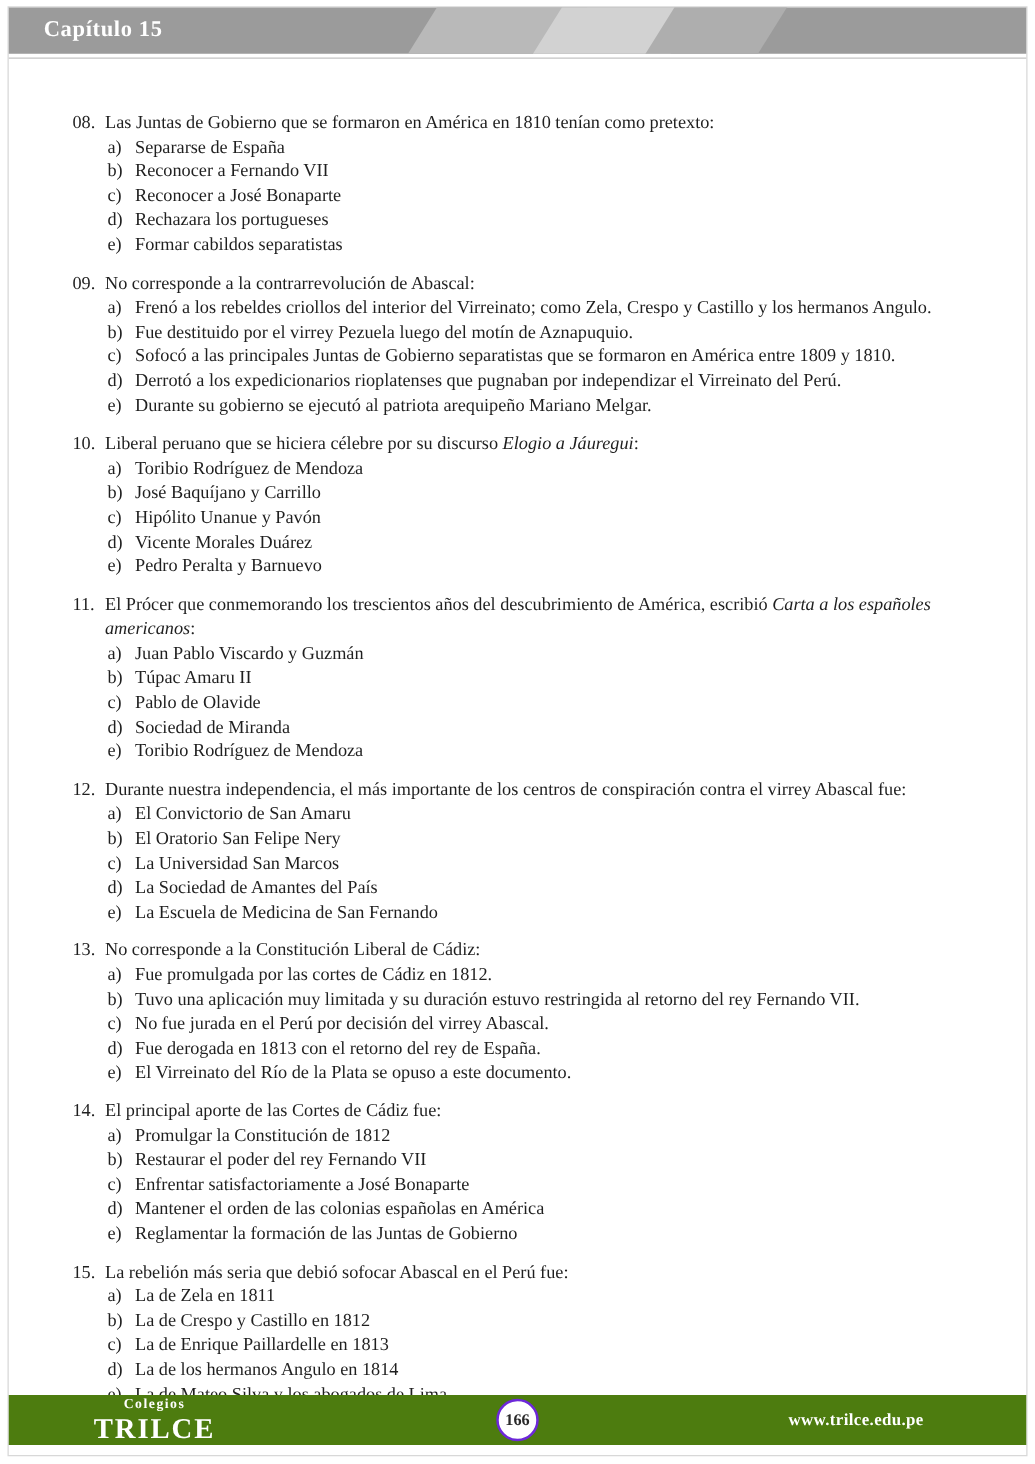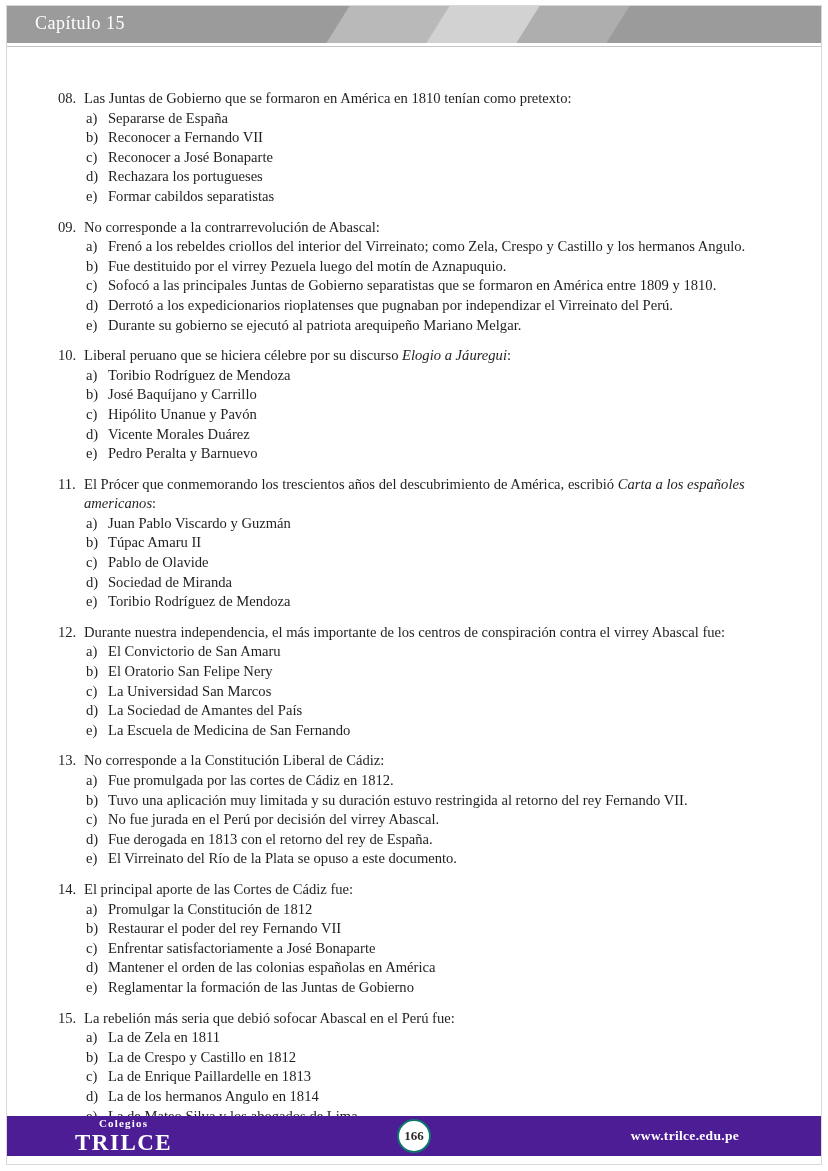--- a/index.html
+++ b/index.html
@@ -32,21 +32,21 @@
     transform: skewX(-32deg);
   }
   .deco1 { left: 330px; width: 120px; background: #b9b9b9; }
   .deco2 { left: 430px; width: 110px; background: #d2d2d2; }
   .deco3 { left: 520px; width: 90px;  background: #aeaeae; }
   .chapter {
     position: absolute;
     left: 28px;
     top: 7px;
     font-size: 18px;
-    font-weight: normal;
+    font-weight: bold;
     color: #ffffff;
     letter-spacing: 0.5px;
     padding-bottom: 20px;
     border-bottom: 1px solid #e8e8e8;
   }
   .topline {
     position: absolute;
     top: 40px; left: 0; right: 0;
     height: 1px;
     background: #c4c4c4;
@@ -67,21 +67,21 @@
   .q-text em { font-style: italic; text-align: center; }
   .options { }
   .option { display: flex; padding-left: 28px; }
   .opt-letter { width: 22px; flex-shrink: 0; }
   .opt-text { flex: 1; }
   
   .bottombar {
     position: absolute;
     bottom: 8px; left: 0; right: 0;
     height: 40px;
-    background: #4c1d95;
+    background: #4d7c0f;
   }
   .brand {
     position: absolute;
     left: 68px;
     top: 2px;
     color: #ffffff;
     text-align: center;
     line-height: 1;
   }
   .brand-top {
@@ -100,21 +100,21 @@
   }
   .page-badge {
     position: absolute;
     left: 50%;
     top: 50%;
     transform: translate(-50%, -50%);
     width: 34px;
     height: 34px;
     border-radius: 50%;
     background: #ffffff;
-    border: 2px solid #0f766e;
+    border: 2px solid #6d28d9;
     display: flex;
     align-items: center;
     justify-content: center;
     font-size: 13px;
     font-weight: bold;
     color: #2a2a2a;
   }
   .website {
     position: absolute;
     right: 82px;

